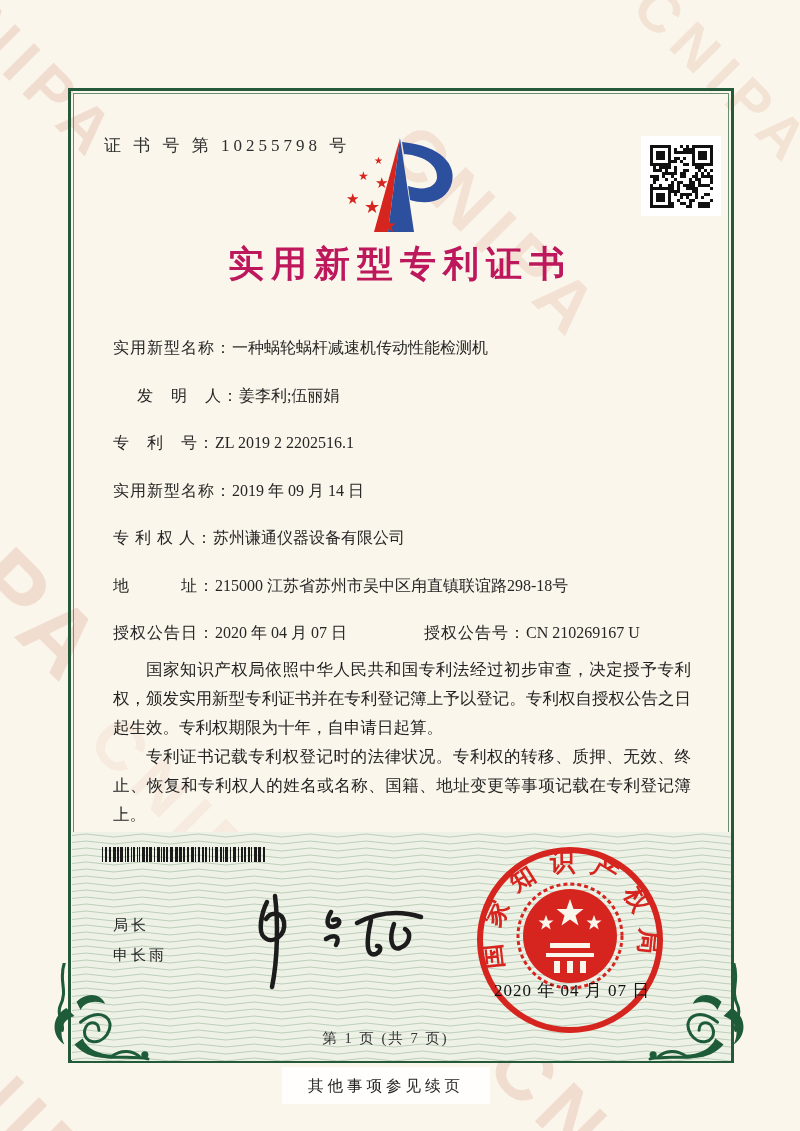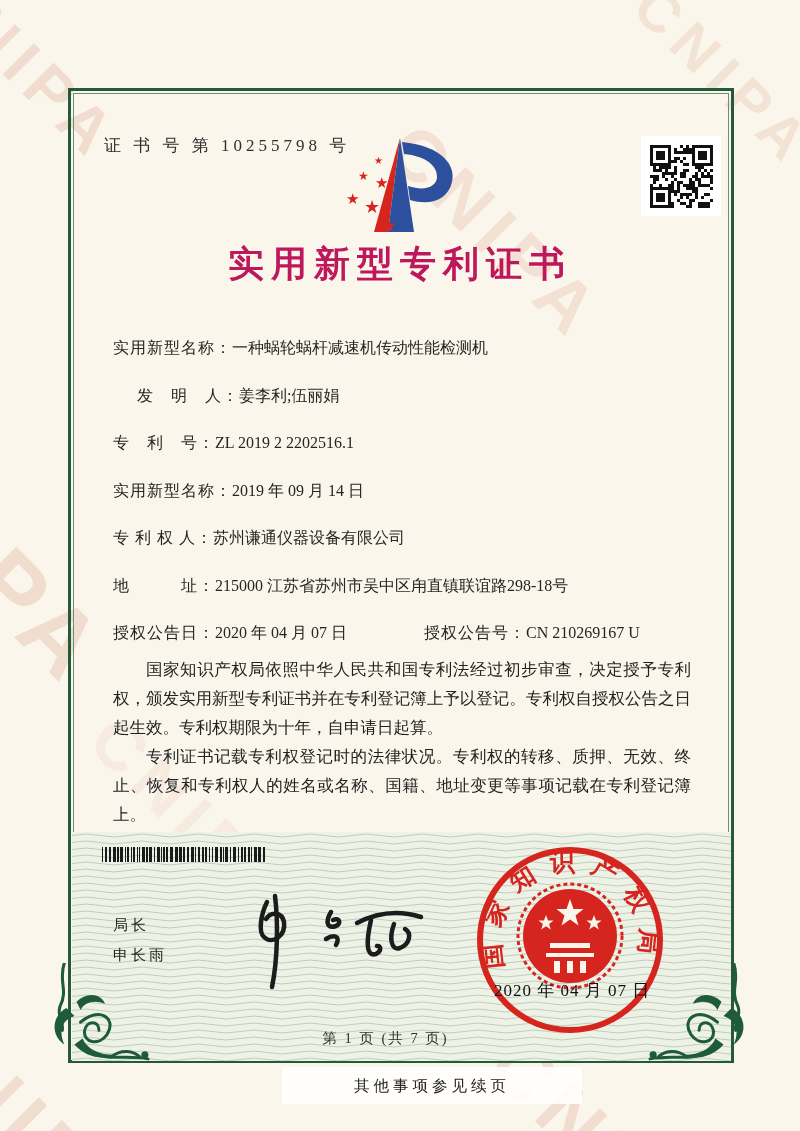--- a/index.html
+++ b/index.html
@@ -52,21 +52,21 @@
   .signer{left:113px;z-index:3;font-family:"Liberation Sans",sans-serif;font-size:15px;color:#222;letter-spacing:3px;}
   .signer-title{top:916px;}
   .signer-name{top:946px;}
   .sig-svg{left:233px;top:890px;z-index:3;}
   
   .seal{left:470px;top:843px;z-index:3;}
   .seal-date{left:494px;top:979px;width:160px;font-size:17px;color:#111;letter-spacing:1px;z-index:4;white-space:nowrap;}
   
   .page-info{left:268px;top:1029px;width:235px;text-align:center;font-size:14.5px;color:#333;
              letter-spacing:2px;z-index:3;}
-  .foot-note{left:282px;top:1067px;width:300px;height:37px;background:rgba(255,255,255,0.9);
+  .foot-note{left:282px;top:1067px;width:208px;height:37px;background:rgba(255,255,255,0.9);
              text-align:center;line-height:37px;font-size:15.5px;color:#222;letter-spacing:4px;z-index:3;}
   .star{position:absolute;color:#d6251f;line-height:1;z-index:3;}
 </style>
 </head>
 <body>
 
 <div class="wm wm1">CNIPA</div>
 <div class="wm wm2">CNIPA</div>
 <div class="wm wm3">CNIPA</div>
 <div class="wm wm4">CNIPA</div>

